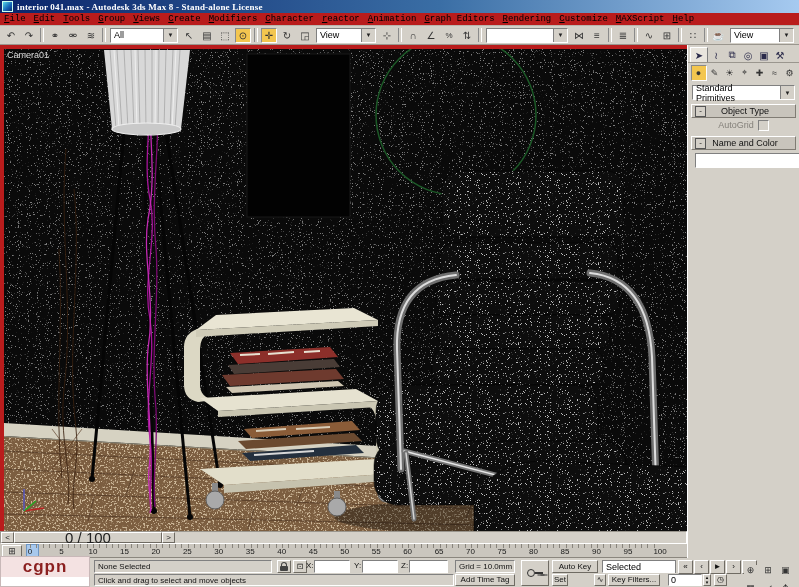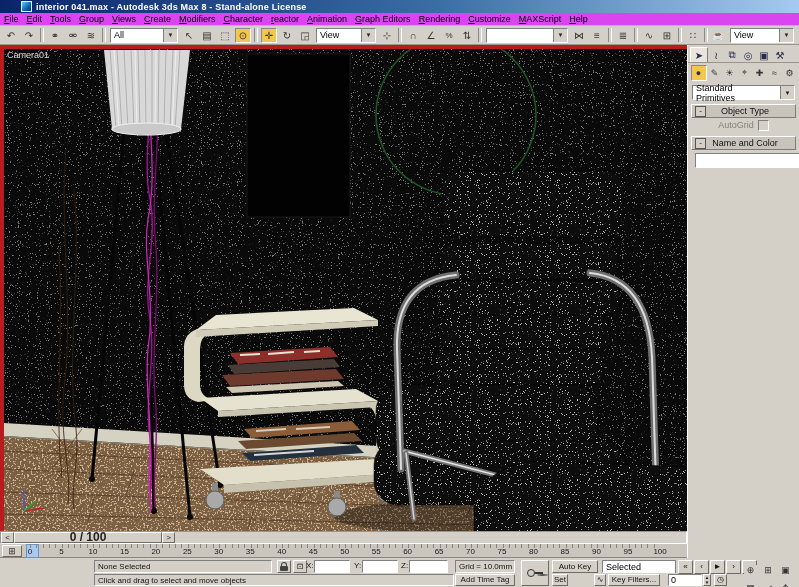--- a/index.html
+++ b/index.html
@@ -1,22 +1,22 @@
 <!DOCTYPE html>
 <html><head>
 <meta charset="utf-8">
 <style>
   html,body{margin:0;padding:0;background:#555;}
   #app{position:relative;width:799px;height:587px;background:#d4d0c8;font-family:"Liberation Sans",sans-serif;overflow:hidden;-webkit-font-smoothing:none;}
   
-  #titlebar{position:absolute;left:0;top:0;width:799px;height:13px;background:linear-gradient(90deg,#0a246a,#3a6ea5 55%,#a6caf0);display:flex;align-items:center;padding:0 21px;box-sizing:border-box;}
+  #titlebar{position:absolute;left:0;top:0;width:799px;height:13px;background:linear-gradient(90deg,#0a246a,#3a6ea5 55%,#a6caf0);display:flex;align-items:center;padding:0 2px;box-sizing:border-box;font-family:Liberation Serif, serif;}
   #appicon{width:9px;height:9px;background:linear-gradient(135deg,#57d7e8,#1260b4 60%,#0a2e6e);border:1px solid #cfe;margin-right:4px;flex:none;}
   #titletext{color:#fff;font-size:9px;font-weight:bold;white-space:nowrap;letter-spacing:.2px;}
   
-  #menubar{position:absolute;left:0;top:13px;width:799px;height:12px;background:#d946ef;border-bottom:1px solid #b9b5ad;display:flex;align-items:center;}
+  #menubar{position:absolute;left:0;top:13px;width:799px;height:12px;background:#b91c1c;border-bottom:1px solid #b9b5ad;display:flex;align-items:center;font-family:Liberation Mono, monospace;}
   .mi{display:inline-block;font-size:9px;color:#000;padding:0 4px;line-height:12px;}
   .mi::first-letter{text-decoration:underline;}
   
   #toolbar{position:absolute;left:0;top:26px;width:799px;height:19px;background:#d4d0c8;display:flex;align-items:center;padding:0 2px;box-sizing:border-box;border-bottom:1px solid #9a968e;}
   .tbtn{width:16px;height:15px;flex:none;display:flex;align-items:center;justify-content:center;font-size:10px;color:#333;margin:0 1px;background:#d4d0c8;}
   .tbtn.sm{font-size:8px;}
   .tbtn.pressed{background:#f3c64f;border:1px solid;border-color:#8a8a8a #fff #fff #8a8a8a;width:14px;height:13px;}
   .tsep{width:2px;height:14px;border-left:1px solid #8a8a8a;border-right:1px solid #fff;margin:0 2px;flex:none;}
   .dd{display:flex;flex:none;height:13px;margin:0 2px;border:1px solid;border-color:#808080 #fff #fff #808080;background:#fff;align-items:center;}
   .dd .val{font-size:9px;padding:0 3px;color:#000;min-width:28px;}
@@ -42,21 +42,21 @@
   #objgrid{display:grid;grid-template-columns:1fr 1fr;gap:2px;padding:1px 4px 4px;}
   .objbtn{height:14px;font-size:9px;font-family:"Liberation Sans",sans-serif;background:#d4d0c8;border:1px solid;border-color:#fff #6f6b63 #6f6b63 #fff;color:#000;padding:0;}
   #namerow{display:flex;gap:3px;padding:3px 4px;}
   .fld{border:1px solid;border-color:#808080 #fff #fff #808080;background:#fff;font-size:9px;height:13px;box-sizing:border-box;font-family:"Liberation Sans",sans-serif;padding:0 2px;}
   #namefield{flex:1;height:15px;}
   
   #timeslider{position:absolute;left:0;top:531px;width:687px;height:13px;background:#d4d0c8;}
   #tstrack{position:absolute;left:0;top:0;width:687px;height:13px;border:1px solid;border-color:#9a968e #fff #fff #9a968e;box-sizing:border-box;}
   .tsbtn{position:absolute;top:1px;height:11px;background:#d4d0c8;border:1px solid;border-color:#fff #6f6b63 #6f6b63 #fff;font-size:8px;line-height:9px;text-align:center;box-sizing:border-box;color:#222;}
   #tsprev{left:1px;width:13px;}
-  #tshandle{left:14px;width:148px;font-size:12px;font-weight:bold;}
+  #tshandle{left:14px;width:148px;font-size:15px;}
   #tsnext{left:162px;width:13px;}
   
   #trackbar{position:absolute;left:0;top:544px;width:687px;height:14px;background:#cac6be;border-bottom:1px solid #8a867e;box-sizing:border-box;}
   #mcebtn{position:absolute;left:2px;top:1px;width:20px;height:12px;background:#d4d0c8;border:1px solid;border-color:#fff #6f6b63 #6f6b63 #fff;font-size:9px;line-height:10px;text-align:center;color:#333;box-sizing:border-box;}
   #curframe{position:absolute;left:26px;top:0;width:13px;height:14px;background:#a8c8ec;border:1px solid #6e96c4;box-sizing:border-box;}
   #tbticks{position:absolute;left:30px;right:30px;top:0;height:4px;background:repeating-linear-gradient(90deg,#88847c 0 1px,transparent 1px 6.3px);}
   #tblabels{position:absolute;left:24px;right:20px;top:3px;display:flex;justify-content:space-between;}
   .tick{font-size:8px;color:#1a1a1a;min-width:12px;text-align:center;}
   
   #statusbar{position:absolute;left:0;top:558px;width:799px;height:29px;background:#d4d0c8;}
@@ -384,20 +384,23 @@
         <span class="tick">75</span>
         <span class="tick">80</span>
         <span class="tick">85</span>
         <span class="tick">90</span>
         <span class="tick">95</span>
         <span class="tick">100</span>
       </div>
   </div>
 
   <div id="statusbar">
+    <div id="wm" class="abs">
+      <div id="wmlogo">cgpn</div>
+    </div>
     <div class="abs sfld" style="left:94px;top:16px;width:360px;height:12px;">Click and drag to select and move objects</div>
     <div class="abs sfld" style="left:94px;top:2px;width:178px;height:13px;">None Selected</div>
     <div class="abs sbtn" style="left:277px;top:2px;width:14px;height:13px;"><span class="lockicon"></span></div>
     <div class="abs sbtn" style="left:293px;top:2px;width:14px;height:13px;line-height:11px;"><span>⊡</span></div>
     <span class="abs slabel" style="left:306px;top:1px;">X:</span>
     <input class="abs fld" style="left: 314px; top: 2px; width: 36px;" value="">
     <span class="abs slabel" style="left:354px;top:1px;">Y:</span>
     <input class="abs fld" style="left: 362px; top: 2px; width: 36px;" value="">
     <span class="abs slabel" style="left:401px;top:1px;">Z:</span>
     <input class="abs fld" style="left: 409px; top: 2px; width: 39px;" value="">

